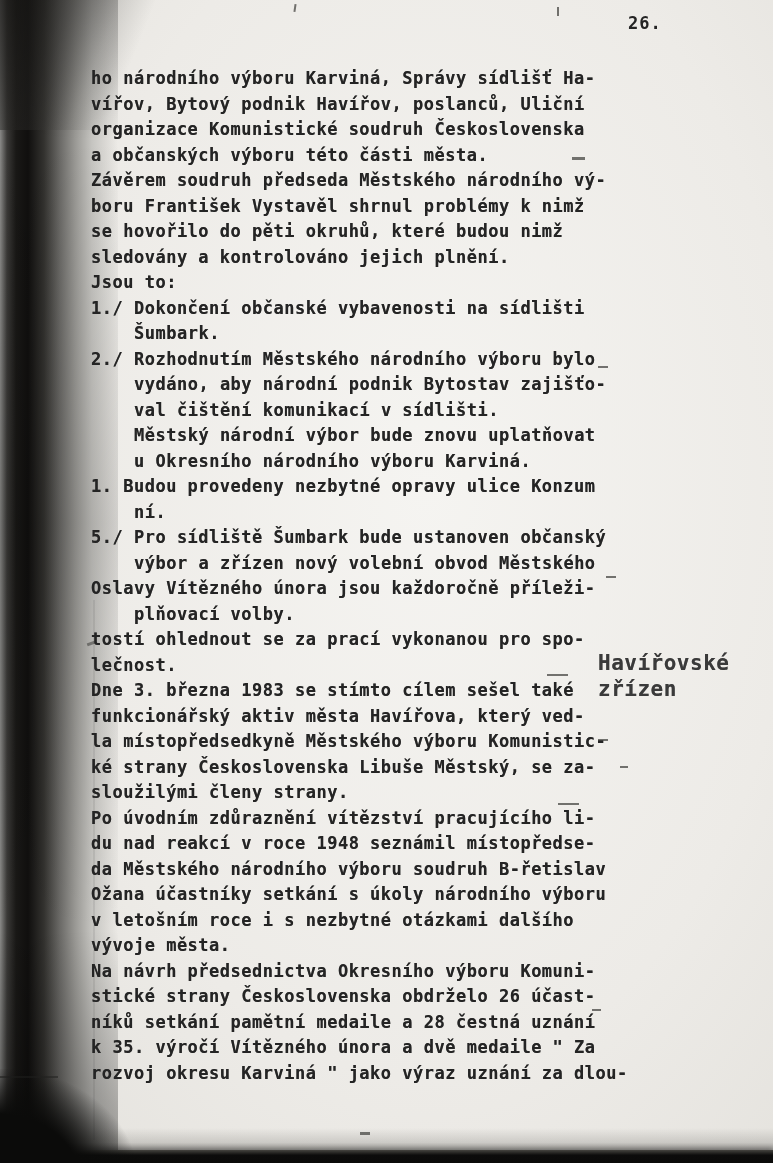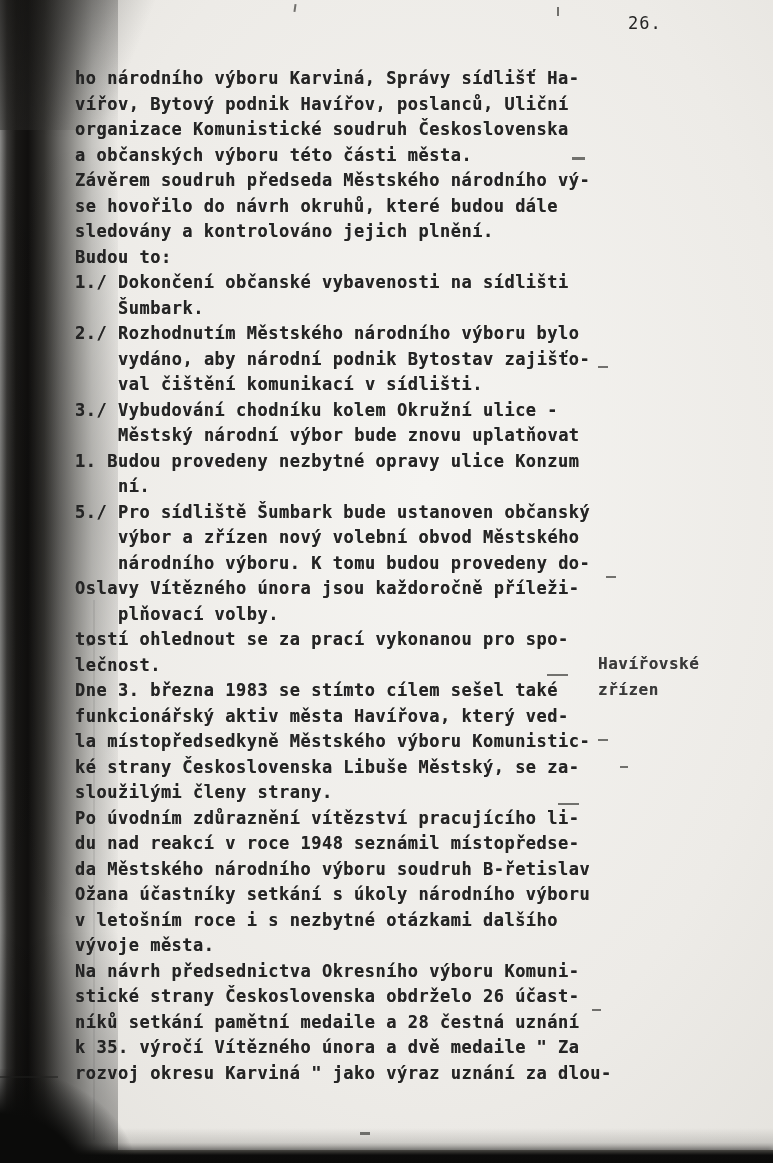--- a/index.html
+++ b/index.html
@@ -49,33 +49,33 @@
     background:radial-gradient(ellipse at 18% 92%, #0b0b0a 42%, rgba(11,11,10,0) 72%);
   }
   
   .crease{
     position:absolute;left:93px;top:600px;width:2px;height:540px;
     background:rgba(60,60,58,0.10);
   }
   
   .page-number{
     position:absolute;left:628px;top:13px;
-    font-size:17px;font-weight:normal;color:var(--ink);letter-spacing:1px;
+    font-size:17px;font-weight:bold;color:var(--ink);letter-spacing:1px;
   }
   .text-block{
-    position:absolute;left:75px;top:66px;width:580px;
+    position:absolute;left:91px;top:66px;width:580px;
     font-size:17px;line-height:25.5px;letter-spacing:0.5px;
     font-weight:bold;color:var(--ink);
     text-shadow:0 0 0.6px rgba(30,30,30,0.55);
   }
   .ln{height:25.5px;white-space:pre;}
   .ln.ind{padding-left:43px;}
   .margin-note{
     position:absolute;left:598px;top:651px;
-    font-size:16px;line-height:25.5px;letter-spacing:0.5px;
+    font-size:21px;line-height:25.5px;letter-spacing:0.5px;
     font-weight:bold;color:#3a3a3a;
     text-shadow:0 0 0.6px rgba(40,40,40,0.5);
   }
   
   .art{position:absolute;background:rgba(35,35,33,0.62);}
   .a-tick1{left:294px;top:4px;width:2px;height:8px;transform:rotate(8deg);}
   .a-tick2{left:557px;top:7px;width:2px;height:9px;}
   .a-dash1{left:572px;top:157px;width:13px;height:3px;}
   .a-u-bylo{left:598px;top:366px;width:10px;height:2px;}
   .a-u-mest{left:606px;top:576px;width:10px;height:2px;}
@@ -99,35 +99,35 @@
   <div class="crease"></div>
 
   <div class="page-number">26.</div>
 
   <div class="text-block">
     <div class="ln">ho národního výboru Karviná, Správy sídlišť Ha-</div>
     <div class="ln">vířov, Bytový podnik Havířov, poslanců, Uliční</div>
     <div class="ln">organizace Komunistické soudruh Československa</div>
     <div class="ln">a občanských výboru této části města.</div>
     <div class="ln">Závěrem soudruh předseda Městského národního vý-</div>
-    <div class="ln">se hovořilo do návrh okruhů, které budou dále</div>
+    <div class="ln">boru František Vystavěl shrnul problémy k nimž</div>
+    <div class="ln">se hovořilo do pěti okruhů, které budou nimž</div>
     <div class="ln">sledovány a kontrolováno jejich plnění.</div>
-    <div class="ln">Budou to:</div>
+    <div class="ln">Jsou to:</div>
     <div class="ln">1./ Dokončení občanské vybavenosti na sídlišti</div>
     <div class="ln ind">Šumbark.</div>
     <div class="ln">2./ Rozhodnutím Městského národního výboru bylo</div>
     <div class="ln ind">vydáno, aby národní podnik Bytostav zajišťo-</div>
     <div class="ln ind">val čištění komunikací v sídlišti.</div>
-    <div class="ln">3./ Vybudování chodníku kolem Okružní ulice -</div>
     <div class="ln ind">Městský národní výbor bude znovu uplatňovat</div>
+    <div class="ln ind">u Okresního národního výboru Karviná.</div>
     <div class="ln">1. Budou provedeny nezbytné opravy ulice Konzum</div>
     <div class="ln ind">ní.</div>
     <div class="ln">5./ Pro sídliště Šumbark bude ustanoven občanský</div>
     <div class="ln ind">výbor a zřízen nový volební obvod Městského</div>
-    <div class="ln ind">národního výboru. K tomu budou provedeny do-</div>
     <div class="ln">Oslavy Vítězného února jsou každoročně příleži-</div>
     <div class="ln ind">plňovací volby.</div>
     <div class="ln">tostí ohlednout se za prací vykonanou pro spo-</div>
     <div class="ln">lečnost.</div>
     <div class="ln">Dne 3. března 1983 se stímto cílem sešel také</div>
     <div class="ln">funkcionářský aktiv města Havířova, který ved-</div>
     <div class="ln">la místopředsedkyně Městského výboru Komunistic-</div>
     <div class="ln">ké strany Československa Libuše Městský, se za-</div>
     <div class="ln">sloužilými členy strany.</div>
     <div class="ln">Po úvodním zdůraznění vítězství pracujícího li-</div>

